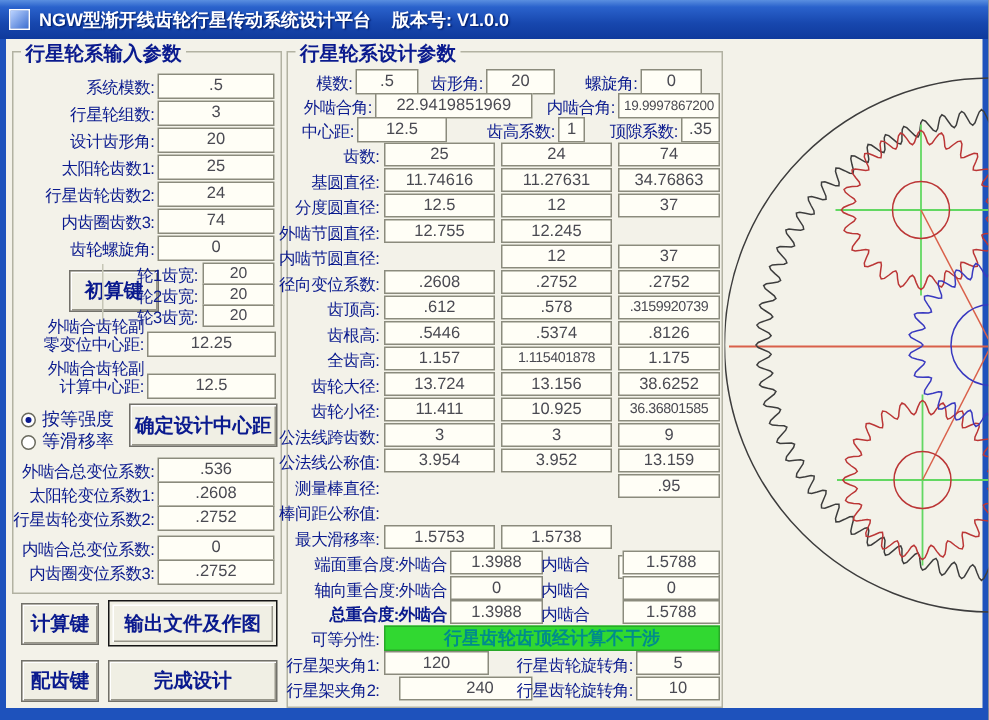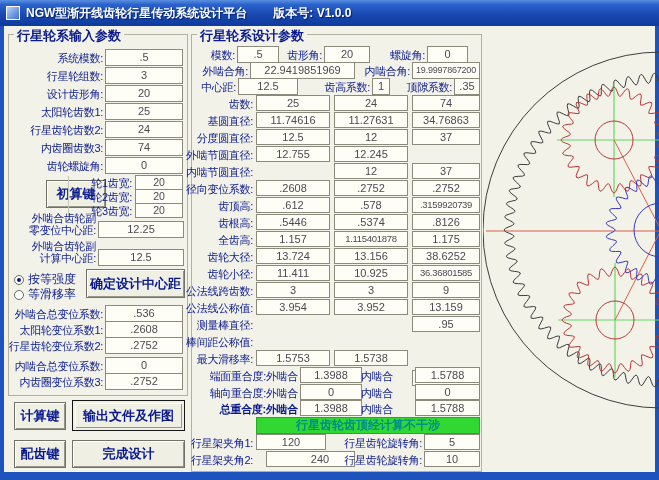--- a/index.html
+++ b/index.html
@@ -33,21 +33,21 @@
   .vdiv{position:absolute;border-left:1px solid #c6c6b6;}
 </style>
 </head>
 <body>
 
 <div id="win">
 
   <div id="titlebar">
     <div class="appicon"></div>
     <span class="titletext">NGW型渐开线齿轮行星传动系统设计平台</span>
-    <span class="titletext" style="margin-left:20px;">版本号: V1.0.0</span>
+    <span class="titletext" style="margin-left:8px;">版本号: V1.0.0</span>
   </div>
 
   <div class="frame" style="left:0;top:26px;width:4px;height:454px;"></div>
   <div class="frame" style="left:655px;top:26px;width:4px;height:454px;"></div>
   <div class="frame" style="left:0;top:472px;width:659px;height:8px;"></div>
 
   <div class="groupbox" style="left:8px;top:34px;width:180px;height:362px;"></div>
   <div class="grouptitle" style="left:14px;top:27px;">行星轮系输入参数</div>
   <div id="input-fields">
       <div class="lbl" style="left: 2px; top: 51px; width: 101px;">系统模数:</div>
@@ -207,20 +207,21 @@
   <div class="lbl" style="left:195px;top:386px;width:103px;">轴向重合度:外啮合</div>
   <div class="box" style="left:300px;top:384px;width:60px;height:14px;line-height:14px;">0</div>
   <div class="lbl" style="left:357px;top:386px;width:36px;">内啮合</div>
   <div class="box" style="left:415px;top:384px;width:63px;height:14px;line-height:14px;">0</div>
 
   <div class="lbl" style="left:195px;top:402px;width:103px;font-weight:bold;">总重合度:外啮合</div>
   <div class="box" style="left:300px;top:400px;width:60px;height:14px;line-height:14px;">1.3988</div>
   <div class="lbl" style="left:357px;top:402px;width:36px;">内啮合</div>
   <div class="box" style="left:415px;top:400px;width:63px;height:14px;line-height:14px;">1.5788</div>
 
+  <div class="lbl" style="left:160px;top:419px;width:93px;">可等分性:</div>
   <div class="green" style="left:256px;top:417px;width:222px;height:15px;line-height:15px;">行星齿轮齿顶经计算不干涉</div>
 
   <div class="lbl" style="left:150px;top:436px;width:103px;">行星架夹角1:</div>
   <div class="box" style="left:256px;top:434px;width:68px;height:14px;line-height:14px;">120</div>
   <div class="lbl" style="left:330px;top:436px;width:92px;">行星齿轮旋转角:</div>
   <div class="box" style="left:424px;top:434px;width:54px;height:14px;line-height:14px;">5</div>
 
   <div class="lbl" style="left:150px;top:453px;width:103px;">行星架夹角2:</div>
   <div class="box" style="left:266px;top:451px;width:68px;height:14px;line-height:14px;padding-left:19px;">240</div>
   <div class="lbl" style="left:330px;top:453px;width:92px;">行星齿轮旋转角:</div>

